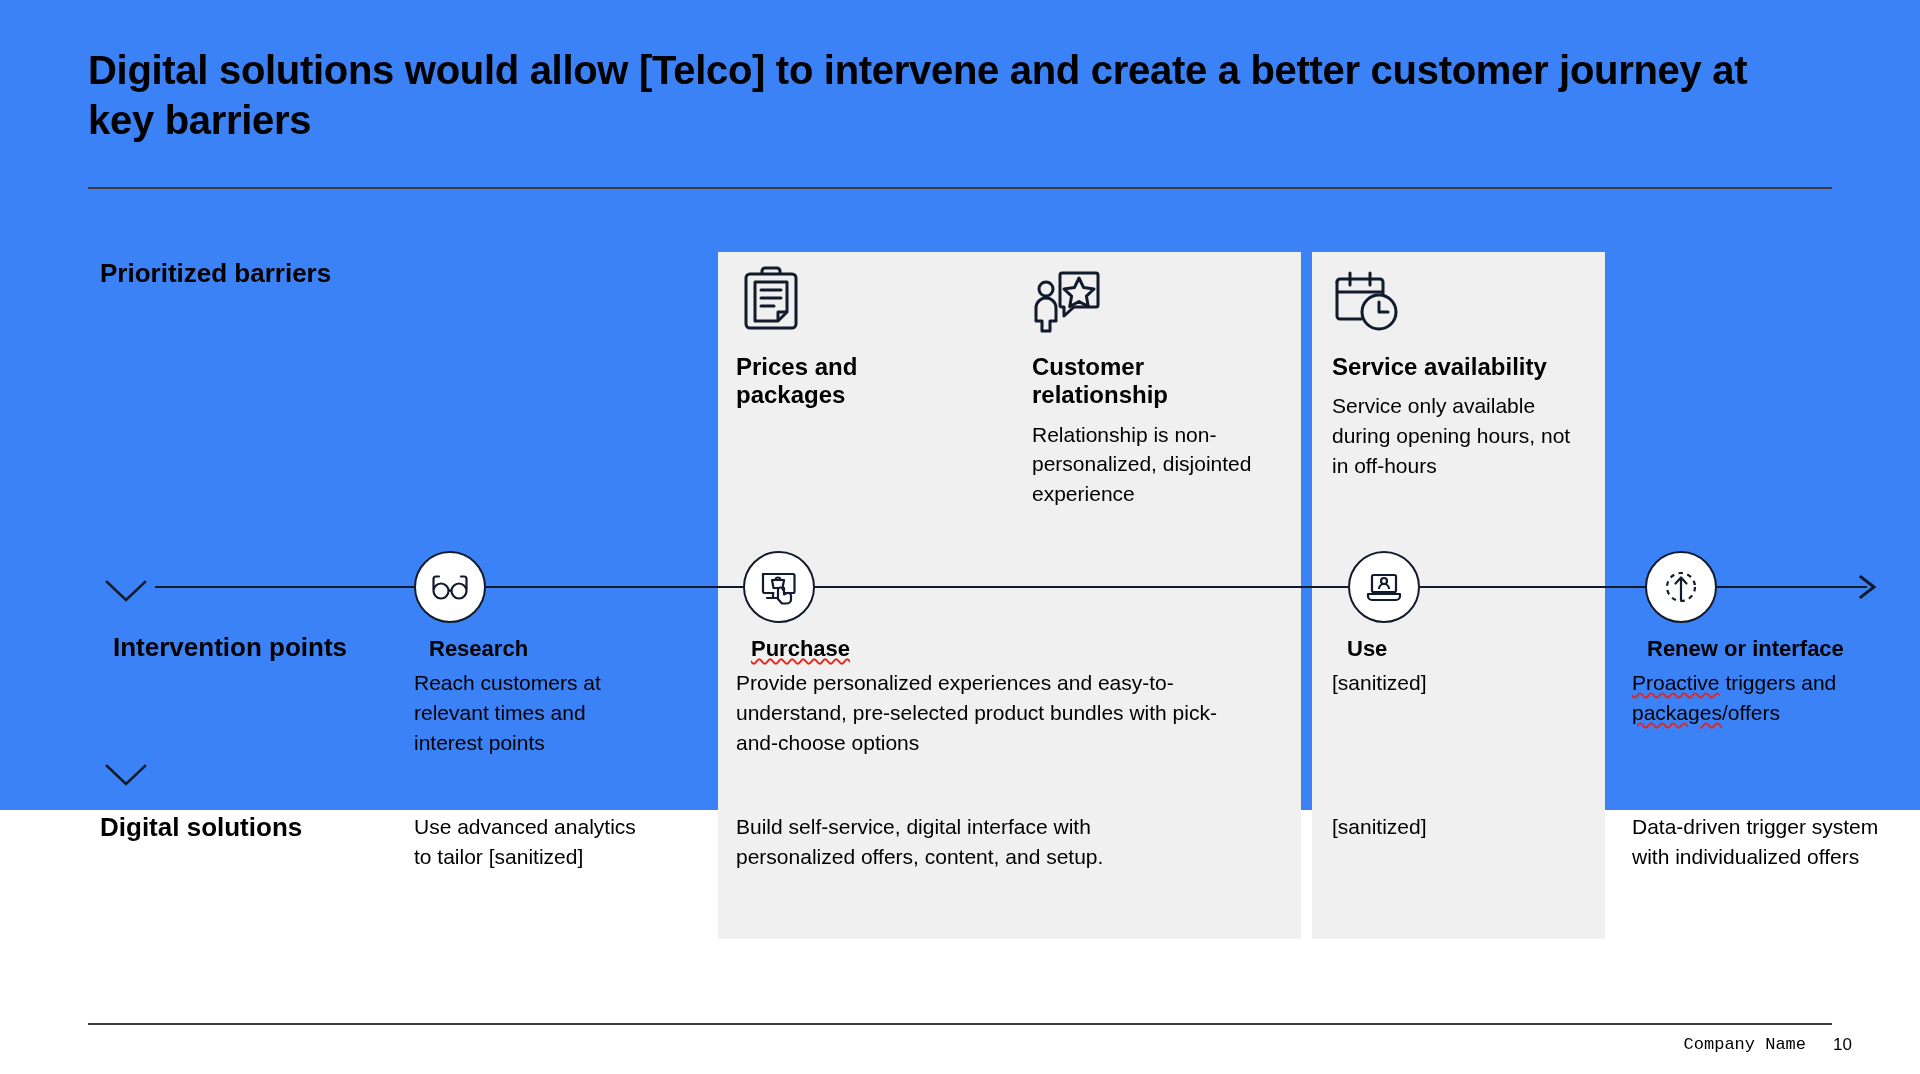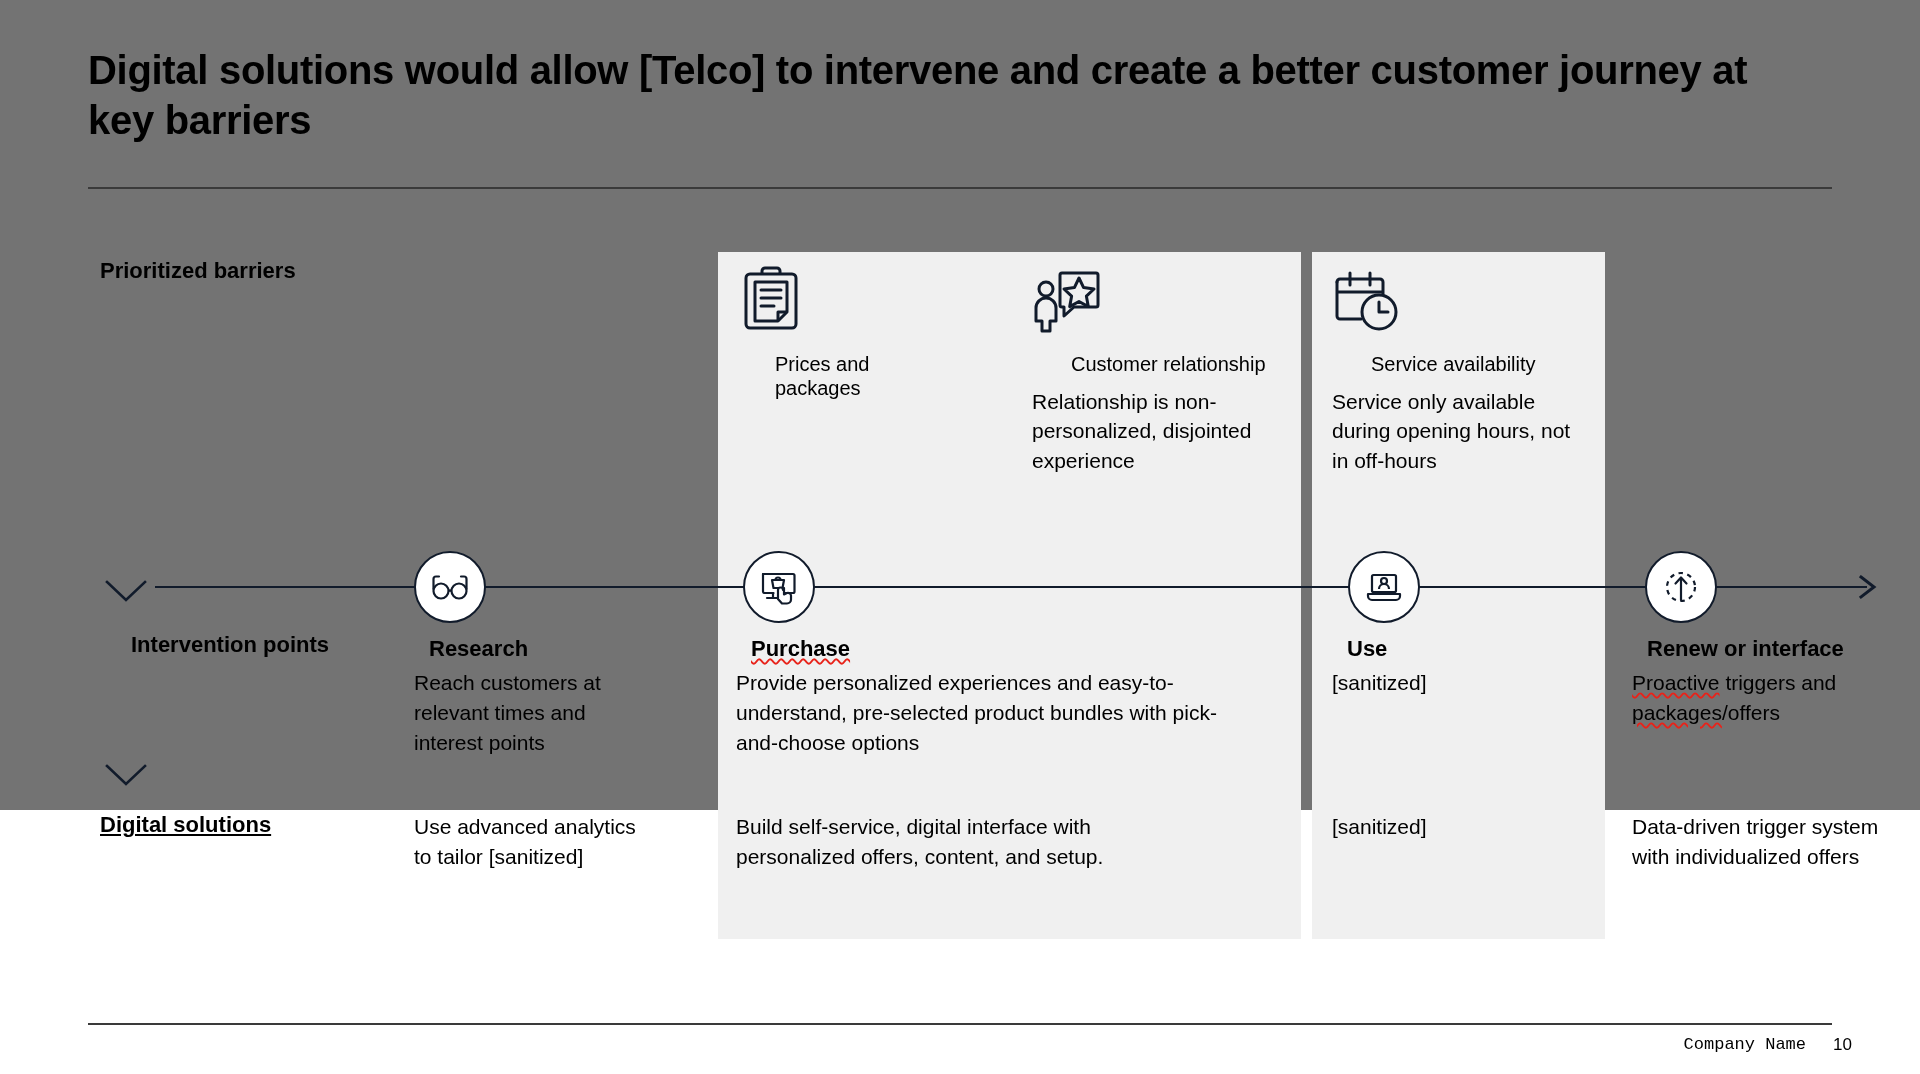--- a/index.html
+++ b/index.html
@@ -4,21 +4,21 @@
 <style>
   * { box-sizing: border-box; margin: 0; padding: 0; }
   html, body {
     width: 1920px;
     height: 1074px;
     background: #ffffff;
     font-family: "Liberation Sans", sans-serif;
     color: #000000;
     overflow: hidden;
   }
-  .slide { position: relative; width: 1920px; height: 810px; background: #737373; }
+  .slide { position: relative; width: 1920px; height: 810px; background: #3b82f6; }
 
   
   .title {
     position: absolute;
     left: 88px; top: 46px; width: 1680px;
     font-size: 40px; font-weight: bold; line-height: 1.24;
     letter-spacing: -0.3px;
     color: #000;
   }
   .title-rule {
@@ -32,39 +32,39 @@
     position: absolute;
     background: #f0f0f0;
     top: 252px; height: 687px;
   }
   .panel-a { left: 718px; width: 583px; }
   .panel-b { left: 1312px; width: 293px; }
 
   
   .row-label {
     position: absolute;
-    font-size: 22px; font-weight: bold; line-height: 1.22;
+    font-size: 26px; font-weight: bold; line-height: 1.22;
     color: #000; width: 260px;
   }
   .lbl-barriers { left: 100px; top: 258px; }
   .lbl-intervention { left: 100px; top: 632px; text-align: center; }
-  .lbl-solutions { left: 100px; top: 812px; text-decoration: underline; }
+  .lbl-solutions { left: 100px; top: 812px; }
 
   .chevron { position: absolute; width: 44px; height: 26px; }
   .chevron svg { display: block; width: 44px; height: 26px; }
   .chev-1 { left: 104px; top: 578px; }
   .chev-2 { left: 104px; top: 762px; }
 
   
   .barrier { position: absolute; top: 265px; }
   .barrier .bicon { width: 70px; height: 70px; margin-bottom: 18px; }
   .barrier .bicon svg { display: block; width: 70px; height: 70px; }
   .barrier h3 {
-    font-size: 20px; font-weight: normal; line-height: 1.18;
-    margin-bottom: 10px; color: #000; margin-left: 39px;
+    font-size: 24px; font-weight: bold; line-height: 1.18;
+    margin-bottom: 10px; color: #000;
   }
   .barrier p {
     font-size: 21px; line-height: 1.42; color: #000;
   }
   .b-prices { left: 736px; width: 220px; }
   .b-customer { left: 1032px; width: 245px; }
   .b-service { left: 1332px; width: 245px; }
 
   
   .axis-line {

